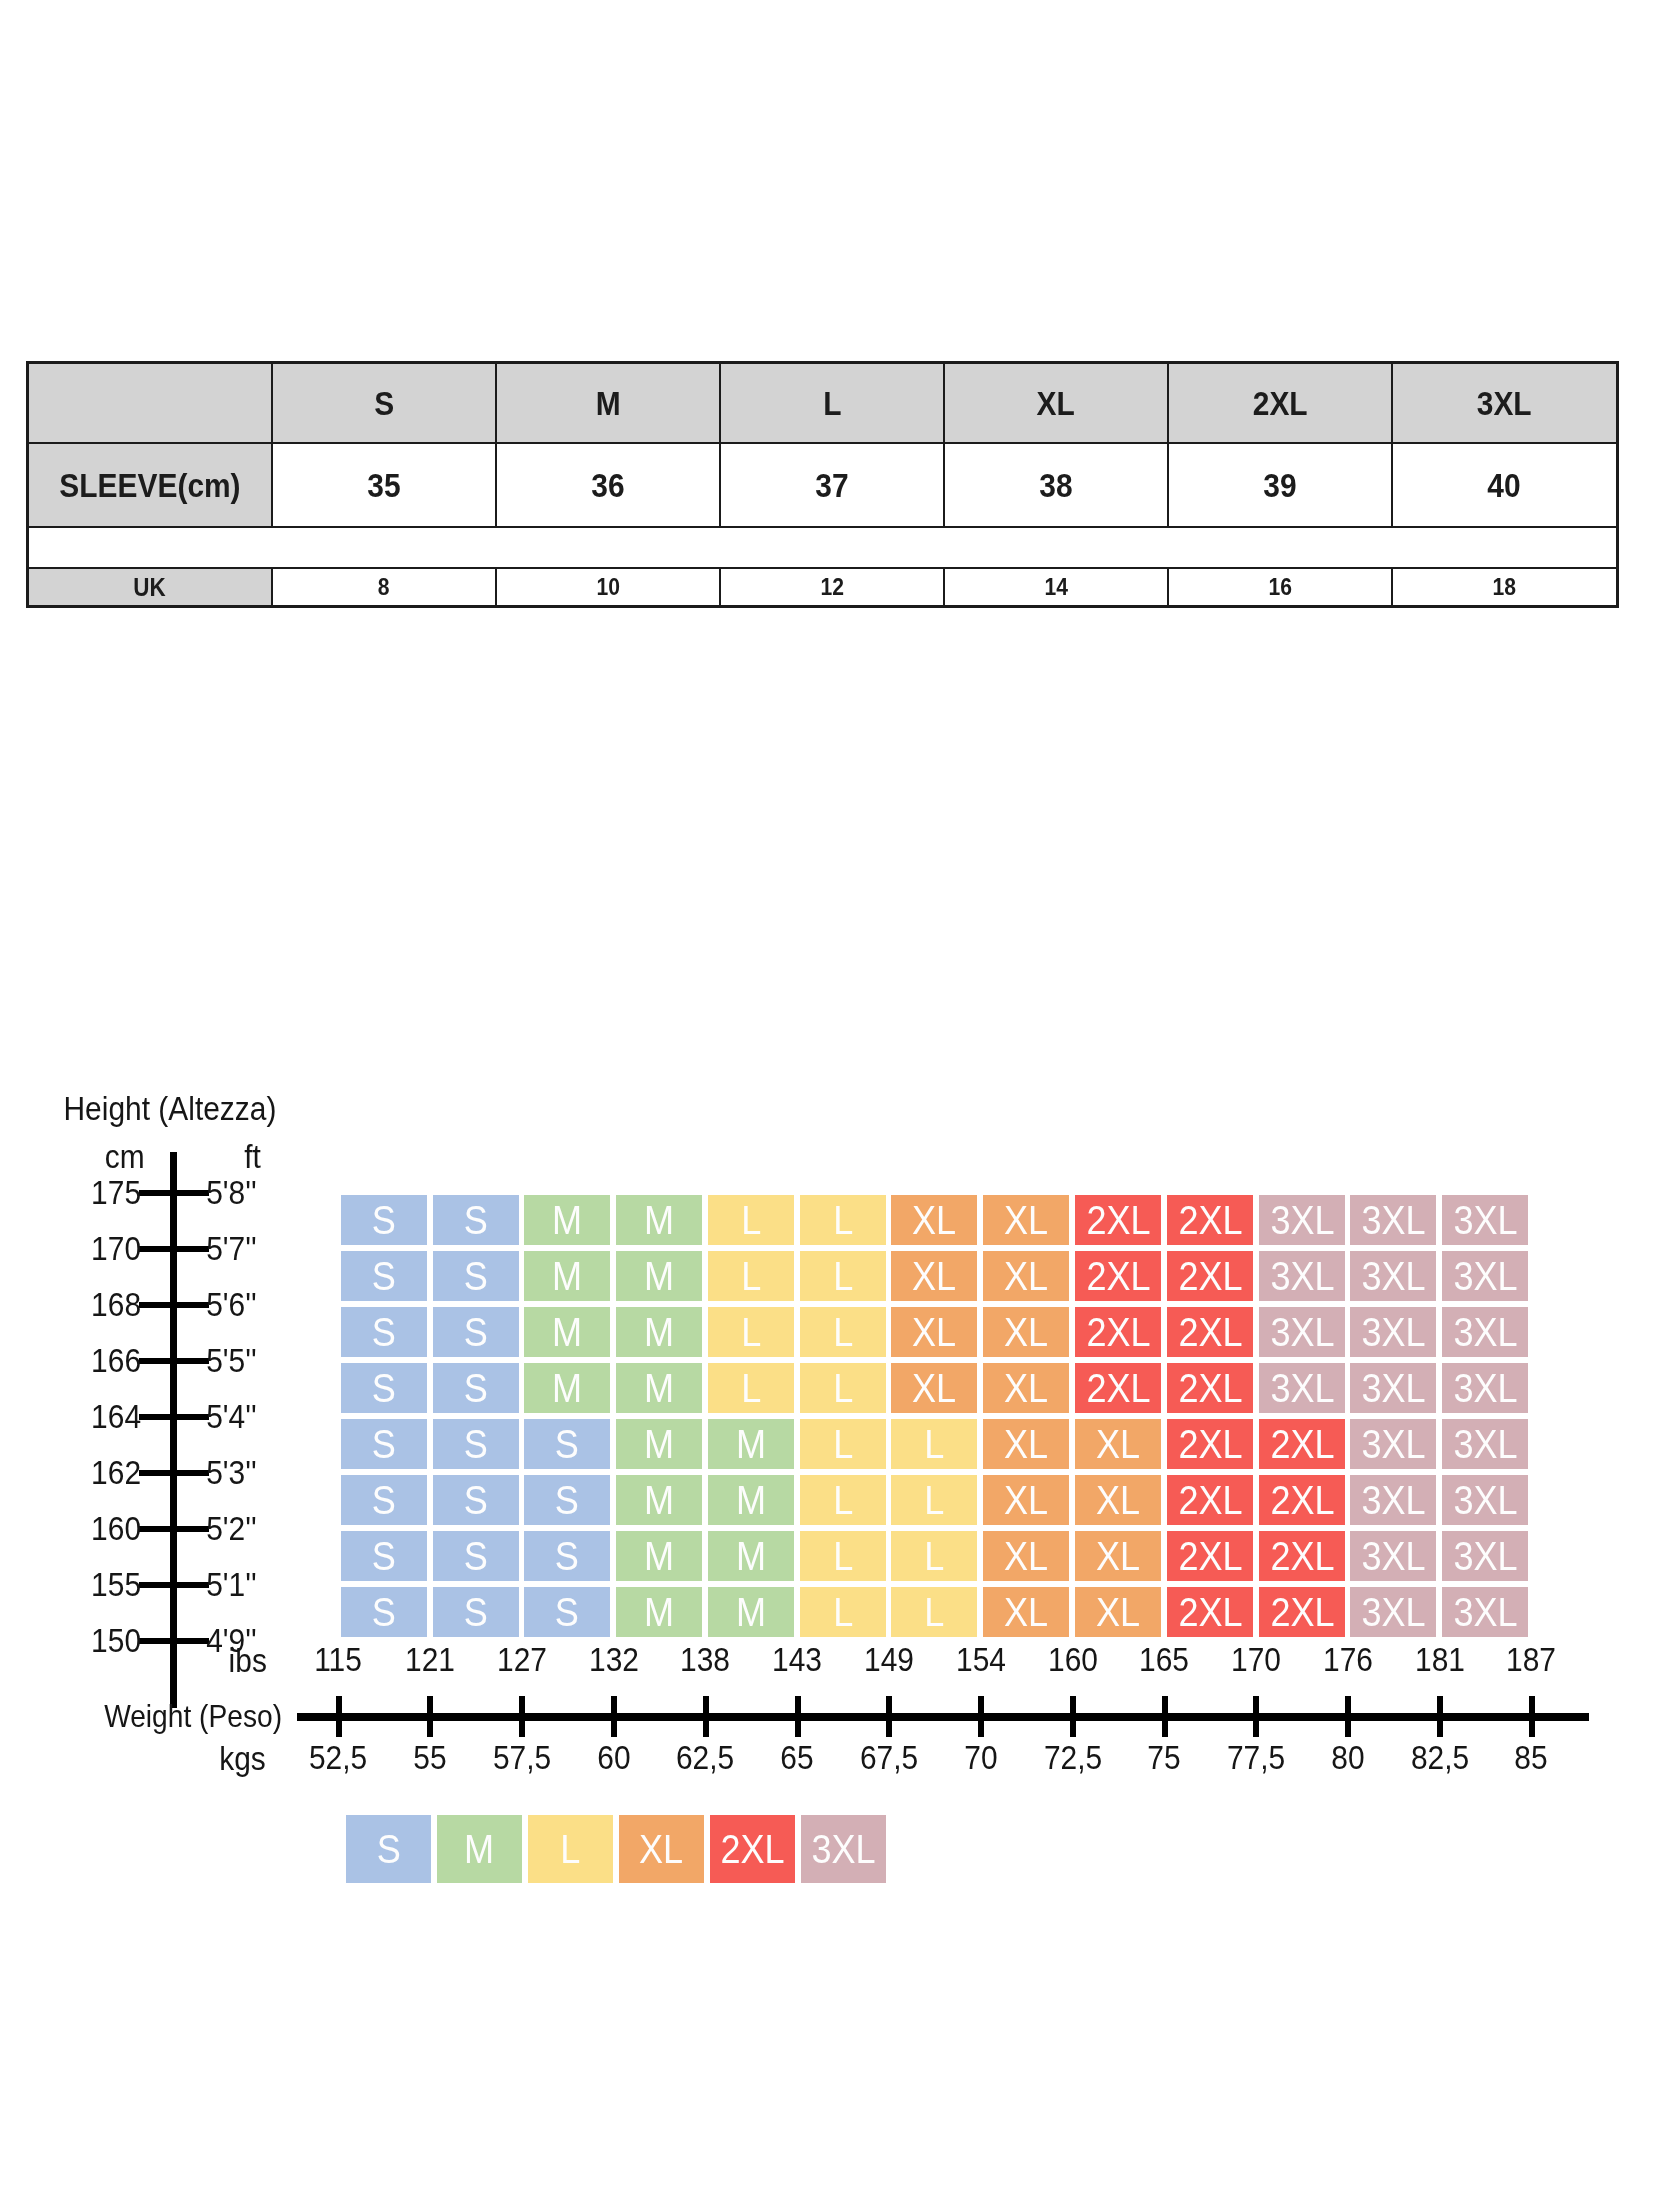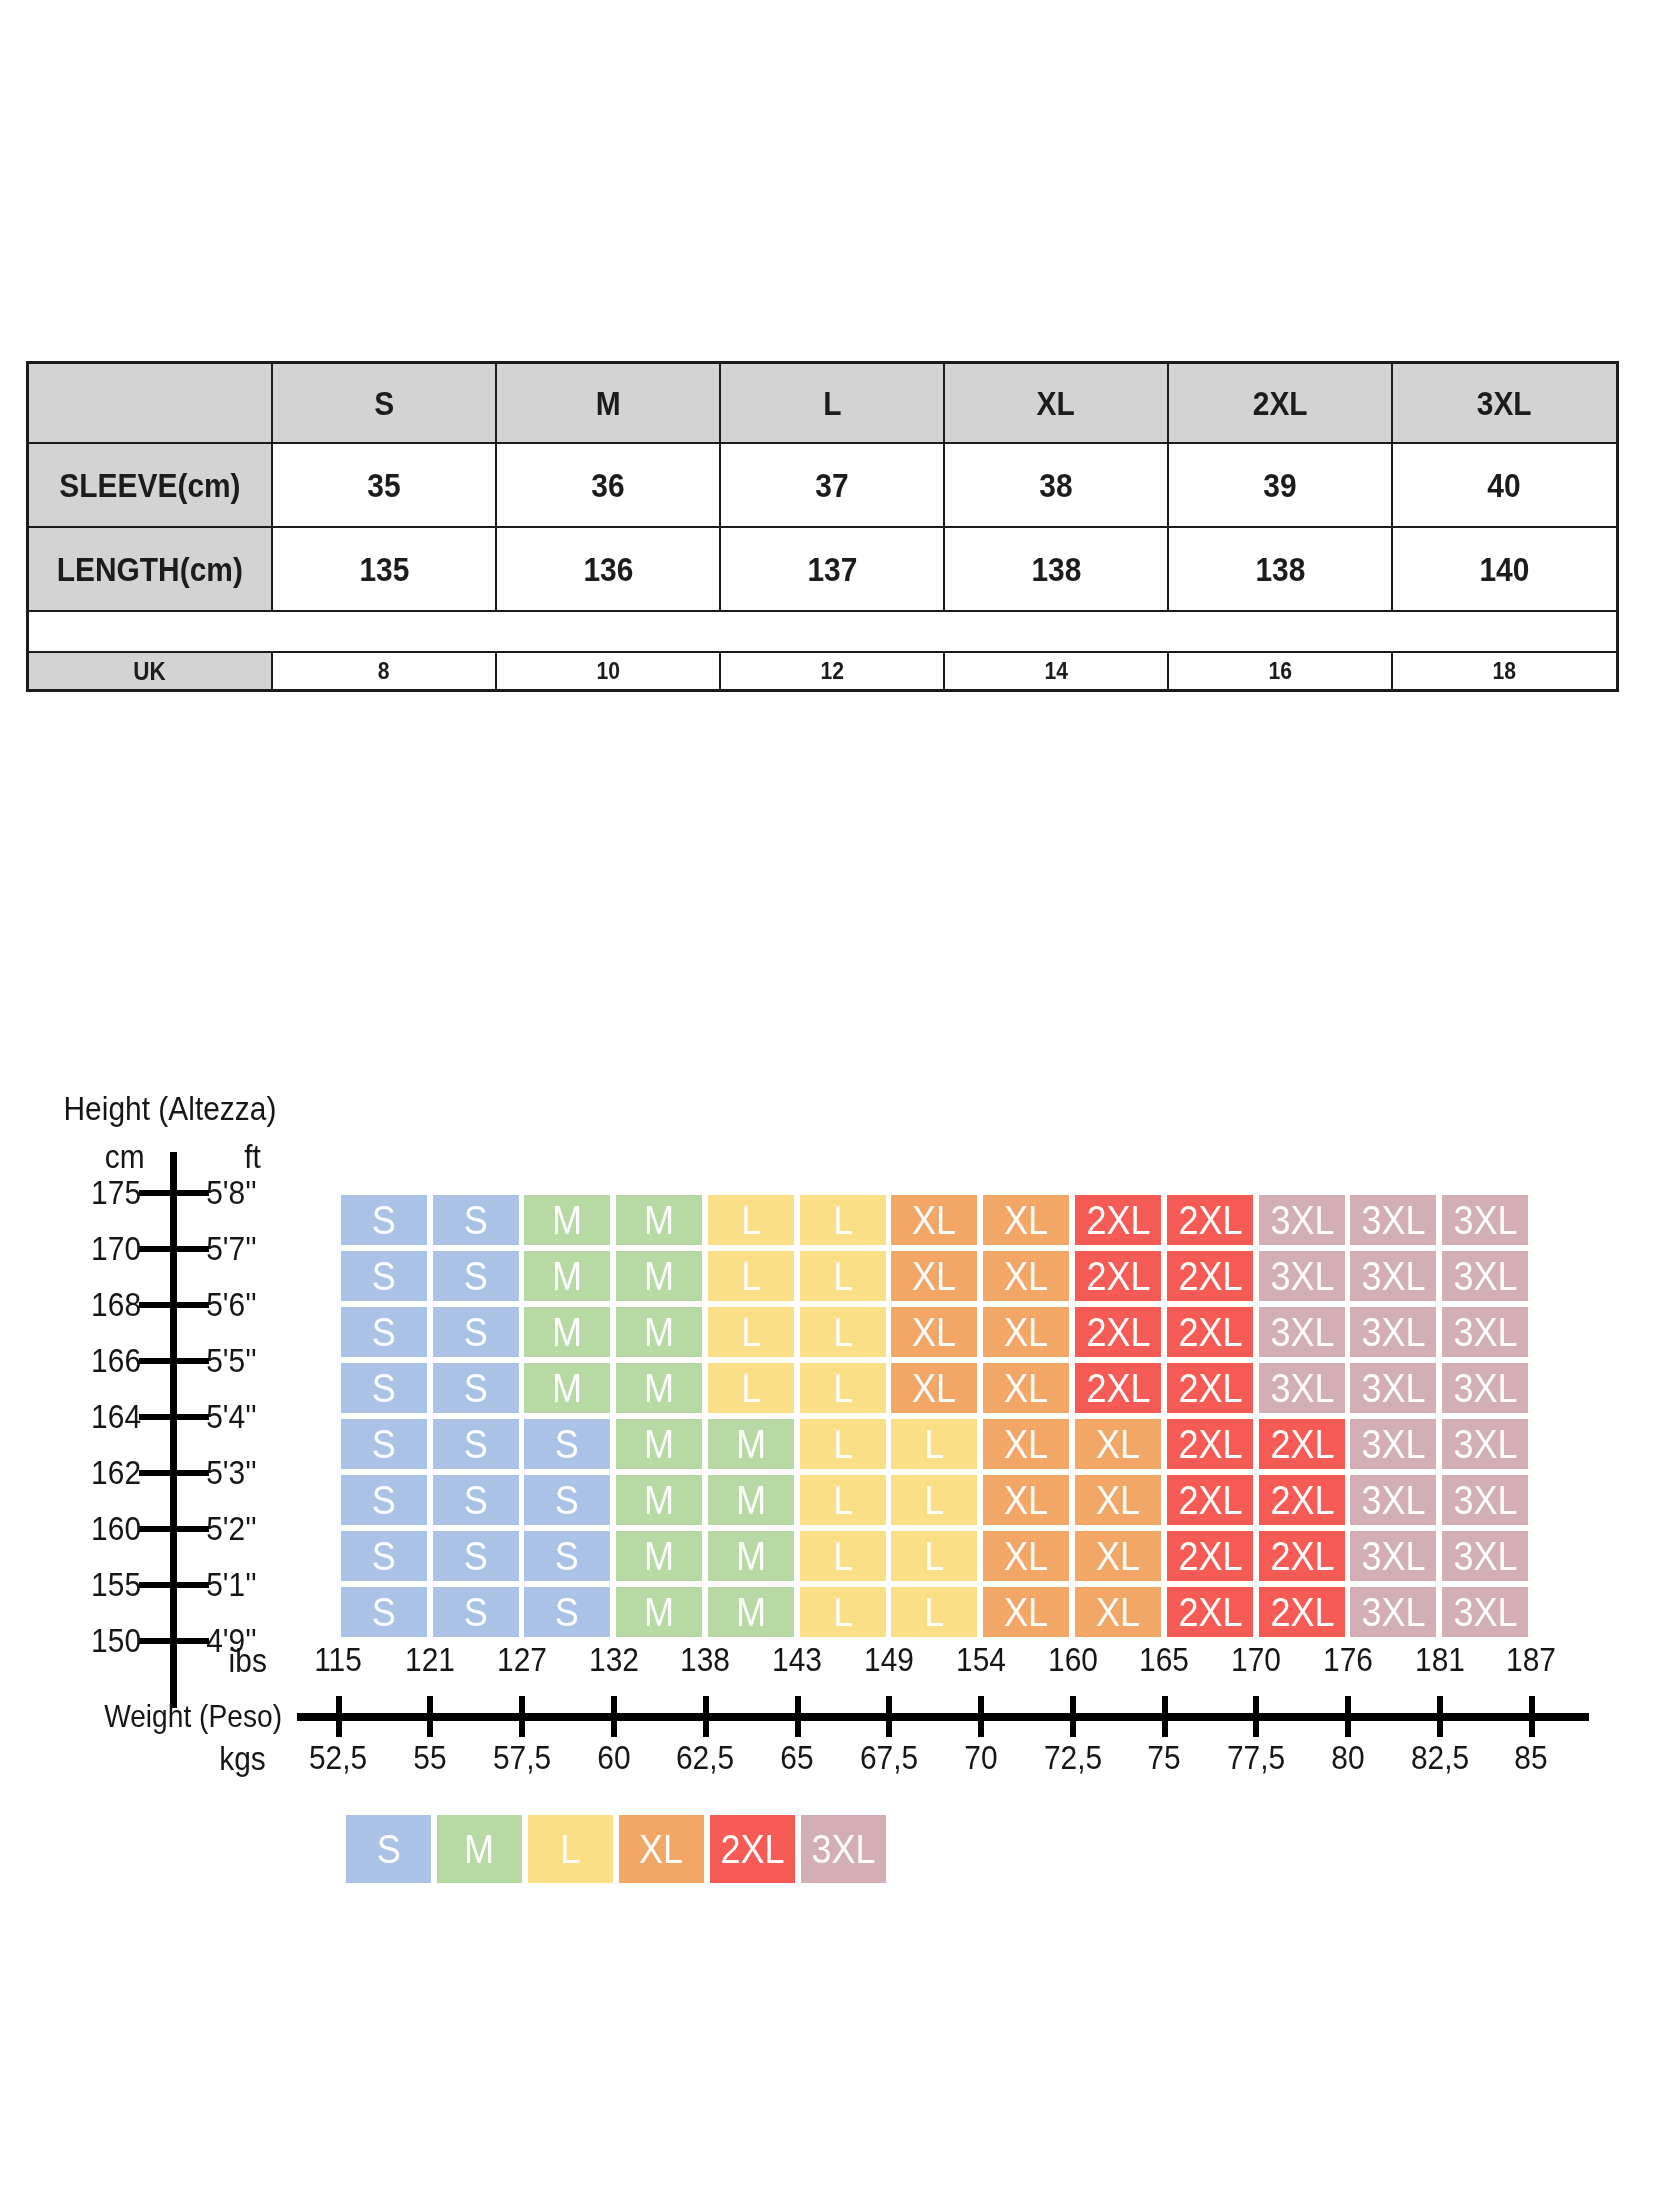--- a/index.html
+++ b/index.html
@@ -74,29 +74,20 @@
     </thead>
     <tbody id="size-body">
         <tr class="main-row">
           <th class="lbl"><span class="cond">SLEEVE(cm)</span></th>
           <td class="val"><span class="cond">35</span></td>
           <td class="val"><span class="cond">36</span></td>
           <td class="val"><span class="cond">37</span></td>
           <td class="val"><span class="cond">38</span></td>
           <td class="val"><span class="cond">39</span></td>
           <td class="val"><span class="cond">40</span></td>
-        </tr>
-        <tr class="main-row">
-          <th class="lbl"><span class="cond">LENGTH(cm)</span></th>
-          <td class="val"><span class="cond">135</span></td>
-          <td class="val"><span class="cond">136</span></td>
-          <td class="val"><span class="cond">137</span></td>
-          <td class="val"><span class="cond">138</span></td>
-          <td class="val"><span class="cond">138</span></td>
-          <td class="val"><span class="cond">140</span></td>
         </tr>
         <tr class="spacer-row">
           <td colspan="7"></td>
         </tr>
         <tr class="conv-row">
           <th class="lbl"><span class="cond">UK</span></th>
           <td class="val"><span class="cond">8</span></td>
           <td class="val"><span class="cond">10</span></td>
           <td class="val"><span class="cond">12</span></td>
           <td class="val"><span class="cond">14</span></td>

